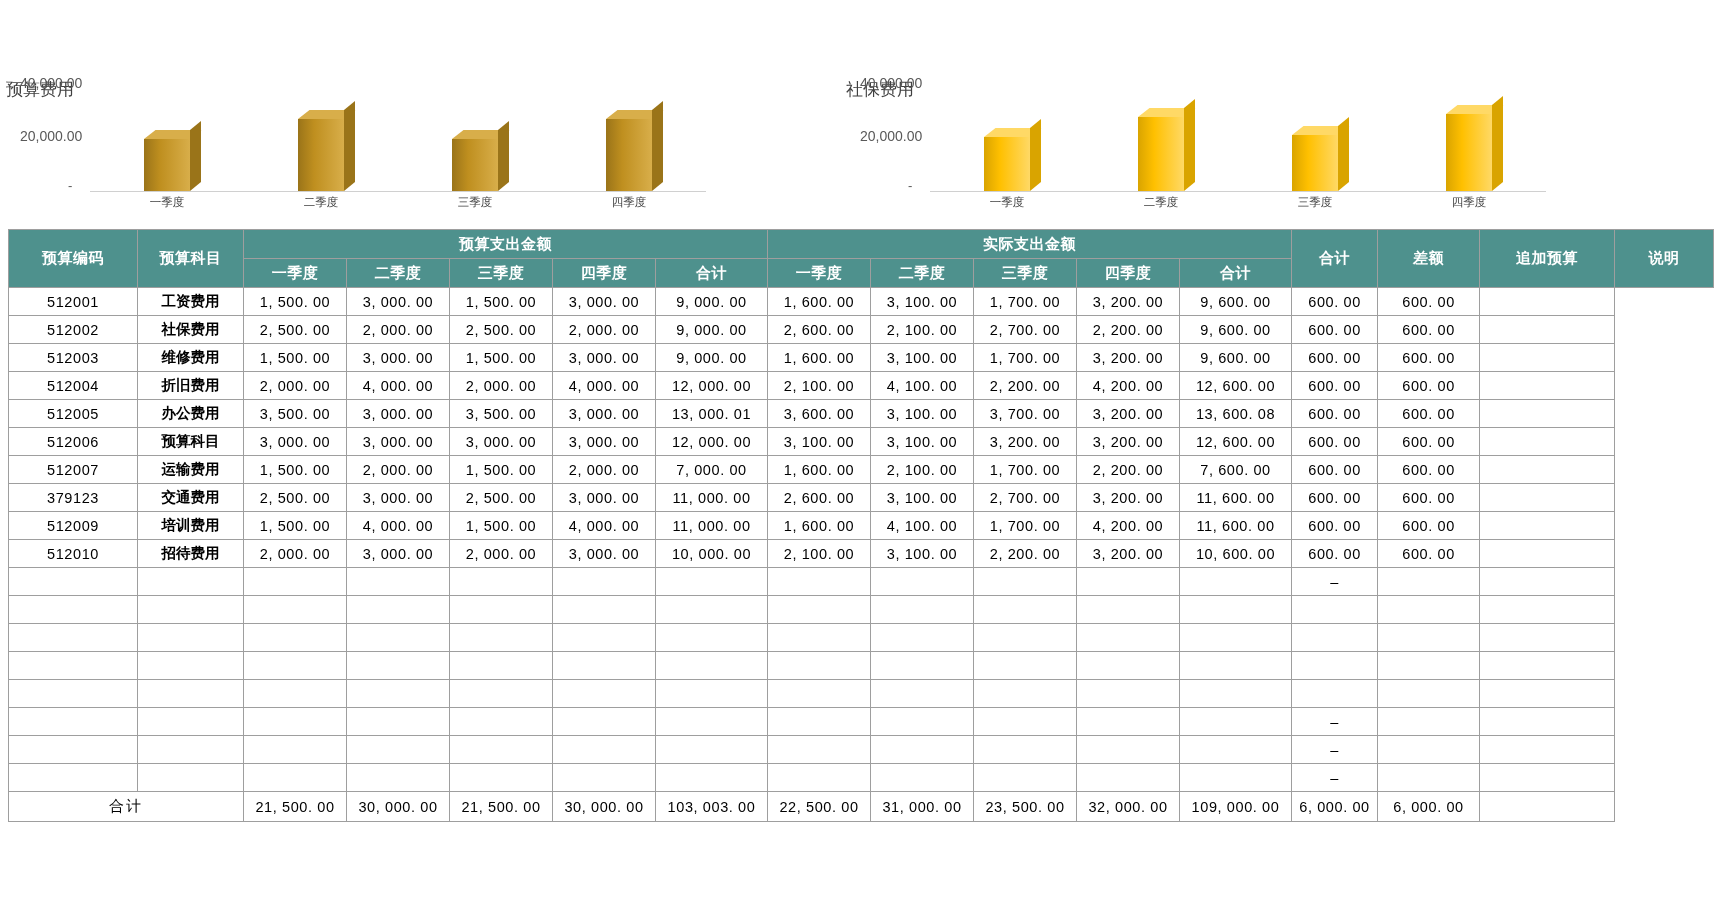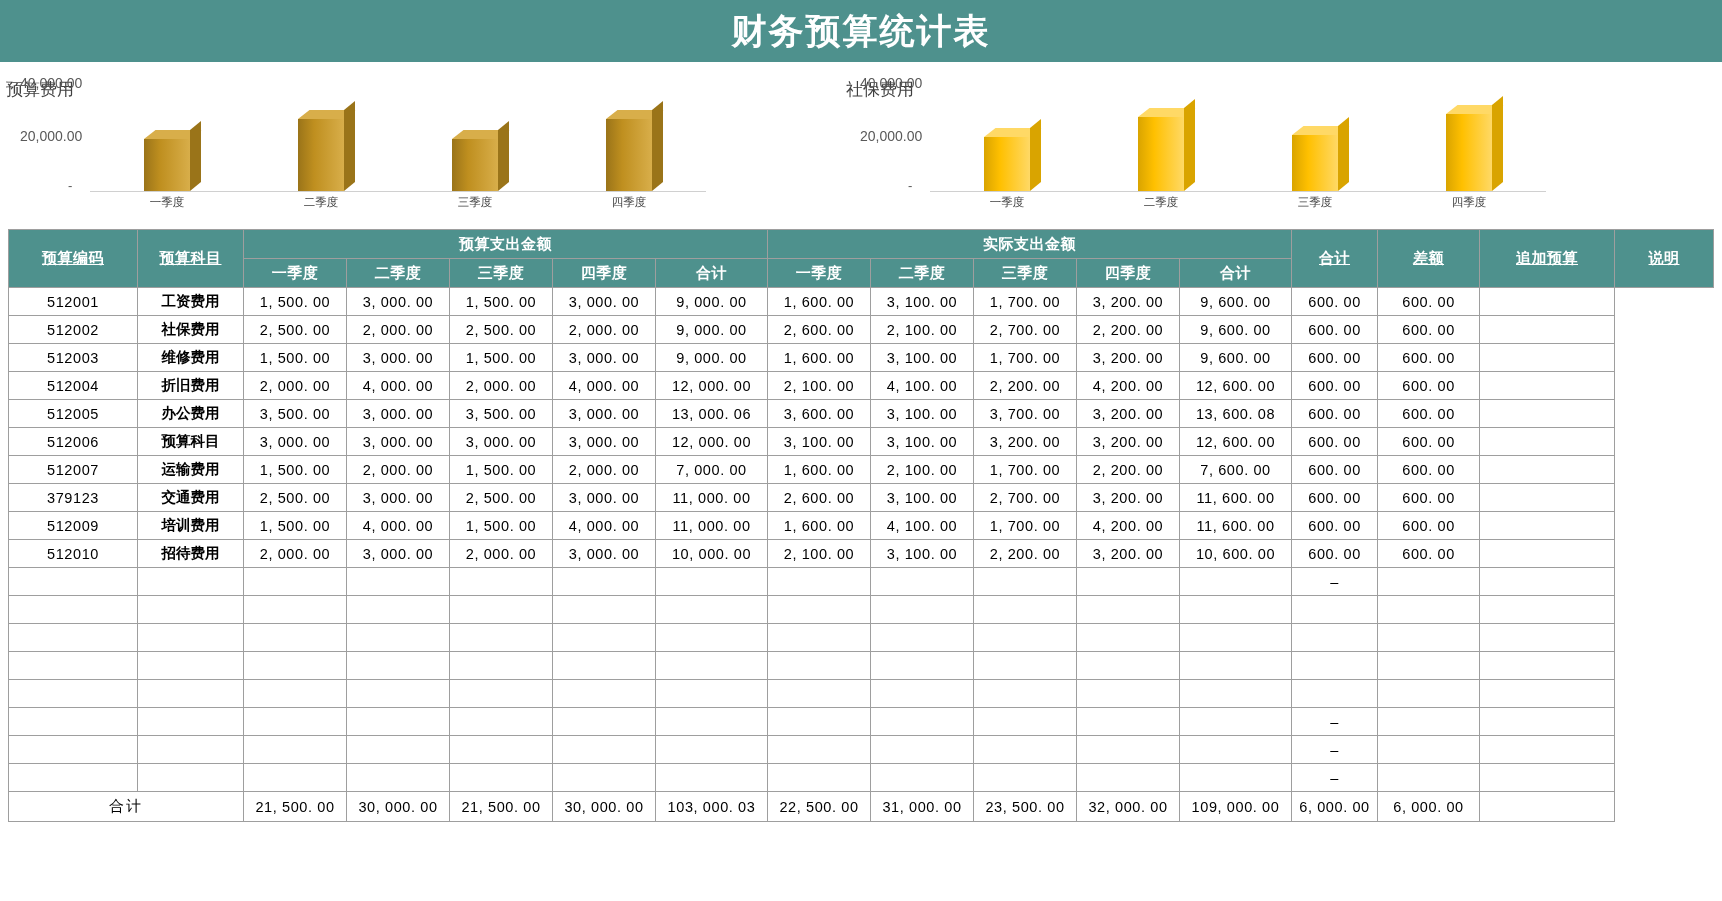--- a/index.html
+++ b/index.html
@@ -177,21 +177,21 @@
   thead th {
     background: #4E918D;
     color: #ffffff;
     font-weight: bold;
     font-size: 15px;
     border-color: #ffffff;
     height: 29px;
     text-align: center;
     letter-spacing: 0.5px;
   }
-  thead th.tall { height: 58px; text-decoration: underline; }
+  thead th.tall { height: 58px; }
   tbody td {
     height: 28px;
     font-size: 14.5px;
     color: #000000;
     text-align: center;
     background: #ffffff;
     font-family: "Liberation Sans", "DejaVu Sans", sans-serif;
   }
   tbody td.subject {
     font-family: "DejaVu Sans", "Liberation Sans", sans-serif;
@@ -211,23 +211,20 @@
     font-family: "DejaVu Sans", "Liberation Sans", sans-serif;
     font-size: 15px;
     letter-spacing: 2px;
   }
 </style>
 </head>
 <body>
 
 <div id="page">
 
-  <div class="title-bar">
-    <div class="title-text">财务预算统计表</div>
-  </div>
 
   <div class="charts-band">
 
     <div class="chart left">
       <div class="chart-title">预算费用</div>
       <div class="y-label top">40,000.00</div>
       <div class="y-label mid">20,000.00</div>
       <div class="y-label zero">-</div>
       <div class="plot">
         <div class="bars">
@@ -430,21 +427,21 @@
             <td class="num">600. 00</td>
             <td></td>
           </tr>
           <tr>
             <td class="num">512005</td>
             <td class="subject">办公费用</td>
             <td class="num">3, 500. 00</td>
             <td class="num">3, 000. 00</td>
             <td class="num">3, 500. 00</td>
             <td class="num">3, 000. 00</td>
-            <td class="num">13, 000. 06</td>
+            <td class="num">13, 000. 01</td>
             <td class="num">3, 600. 00</td>
             <td class="num">3, 100. 00</td>
             <td class="num">3, 700. 00</td>
             <td class="num">3, 200. 00</td>
             <td class="num">13, 600. 08</td>
             <td class="num">600. 00</td>
             <td class="num">600. 00</td>
             <td></td>
           </tr>
           <tr>
@@ -667,21 +664,21 @@
             <td class="num">–</td>
             <td class="num"></td>
             <td></td>
           </tr>
           <tr class="total">
             <td class="total-label" colspan="2">合计</td>
             <td class="num">21, 500. 00</td>
             <td class="num">30, 000. 00</td>
             <td class="num">21, 500. 00</td>
             <td class="num">30, 000. 00</td>
-            <td class="num">103, 000. 03</td>
+            <td class="num">103, 003. 00</td>
             <td class="num">22, 500. 00</td>
             <td class="num">31, 000. 00</td>
             <td class="num">23, 500. 00</td>
             <td class="num">32, 000. 00</td>
             <td class="num">109, 000. 00</td>
             <td class="num">6, 000. 00</td>
             <td class="num">6, 000. 00</td>
             <td></td>
           </tr>
         </tbody>

